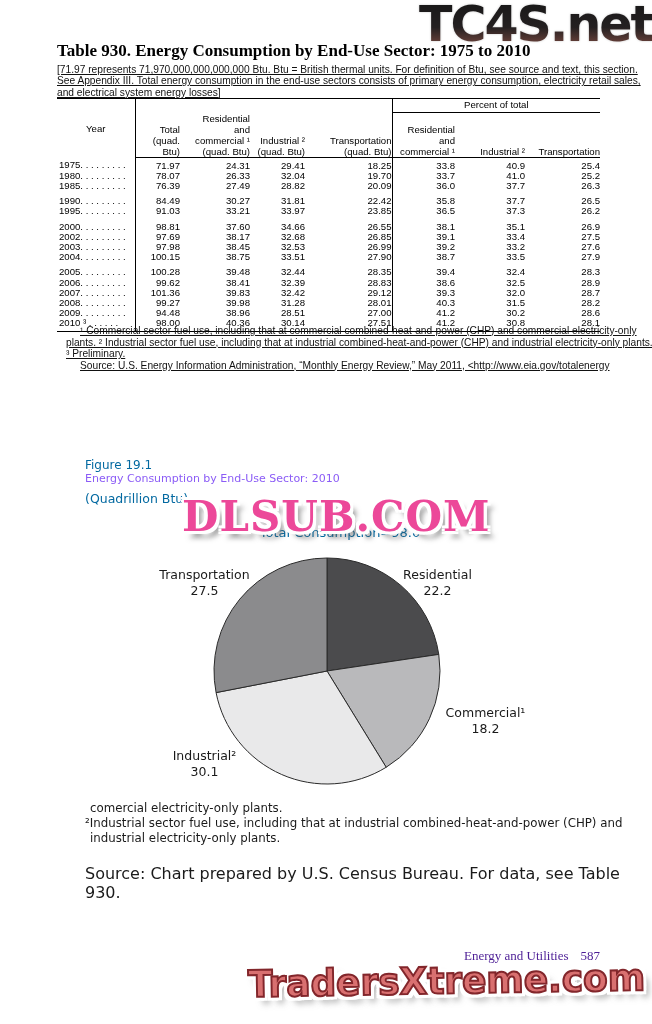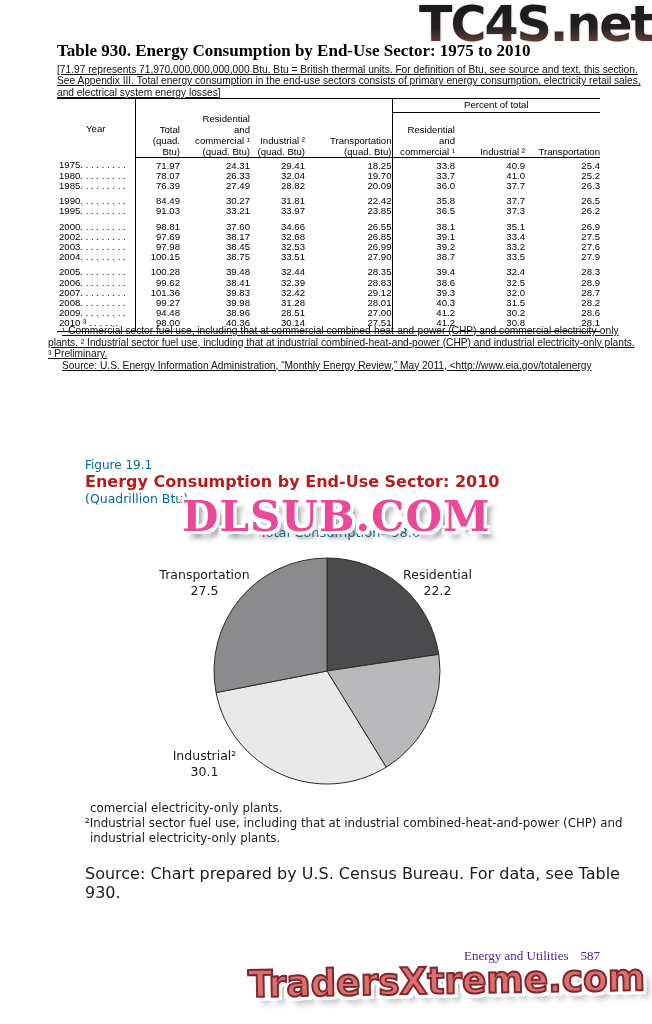--- a/index.html
+++ b/index.html
@@ -61,27 +61,27 @@
                  padding:1px 0 2px 0; height:14px; }
   th.col5 { border-right:1px solid #000; }
   thead tr.hrow2 th { border-bottom:1px solid #000; }
   tbody td { text-align:right; padding-right:4px; line-height:10.2px; white-space:nowrap; overflow:hidden; }
   tbody td:first-child { text-align:left; padding-left:2px; padding-right:0; border-right:1px solid #000; }
   tbody td:nth-child(5) { border-right:1px solid #000; }
   tbody tr.group-start td { padding-top:5px; }
   tbody tr:first-child td { padding-top:3px; }
   tbody tr:last-child td { padding-bottom:2px; }
 
-  .tbl-foot { position:absolute; left:48px; top:325px; font-size:10.2px; line-height:11.5px; color:#111; }
+  .tbl-foot { position:absolute; left:66px; top:325px; font-size:10.2px; line-height:11.5px; color:#111; }
   .tbl-foot .indent { padding-left:14px; }
 
   
   .fig { font-family:"DejaVu Sans", sans-serif; color:#0369a1; }
   .fig-number { position:absolute; left:85px; top:458px; font-size:12px; }
-  .fig-title  { position:absolute; left:85px; top:472px; font-size:16px; font-weight:bold; color:#b91c1c; }
+  .fig-title  { position:absolute; left:85px; top:472px; font-size:11px; font-weight:normal; color:#8b5cf6; }
   .fig-unit   { position:absolute; left:85px; top:491px; font-size:12.5px; }
   .fig-total  { position:absolute; left:140px; top:525px; width:400px; text-align:center; font-size:13px; }
 
   .pie-wrap { position:absolute; left:212px; top:556px; width:230px; height:230px; }
   .pie-label { position:absolute; text-align:center; font-family:"DejaVu Sans", sans-serif;
                font-size:12.5px; line-height:16px; color:#1a1a1a; }
   .lab-transportation { left:152px; top:567px; width:105px; }
   .lab-residential    { left:390px; top:567px; width:95px; }
   .lab-commercial     { left:438px; top:705px; width:95px; }
   .lab-industrial     { left:152px; top:748px; width:105px; }
@@ -324,20 +324,24 @@
         <path d="M 115 115 L 226.77 98.40 A 113 113 0 0 1 174.20 211.25 Z" fill="#b9b9bb" stroke="#2b2b2b" stroke-width="1"></path>
         <path d="M 115 115 L 174.20 211.25 A 113 113 0 0 1 4.08 136.60 Z" fill="#e9e9ea" stroke="#2b2b2b" stroke-width="1"></path>
         <path d="M 115 115 L 4.08 136.60 A 113 113 0 0 1 115.00 2.00 Z" fill="#8b8b8d" stroke="#2b2b2b" stroke-width="1"></path>
       </svg>
   </div>
 
   <div class="pie-label lab-residential">
     <div>Residential</div>
     <div>22.2</div>
   </div>
+  <div class="pie-label lab-commercial">
+    <div>Commercial¹</div>
+    <div>18.2</div>
+  </div>
   <div class="pie-label lab-industrial">
     <div>Industrial²</div>
     <div>30.1</div>
   </div>
   <div class="pie-label lab-transportation">
     <div>Transportation</div>
     <div>27.5</div>
   </div>
 
   <div class="fig-foot">

